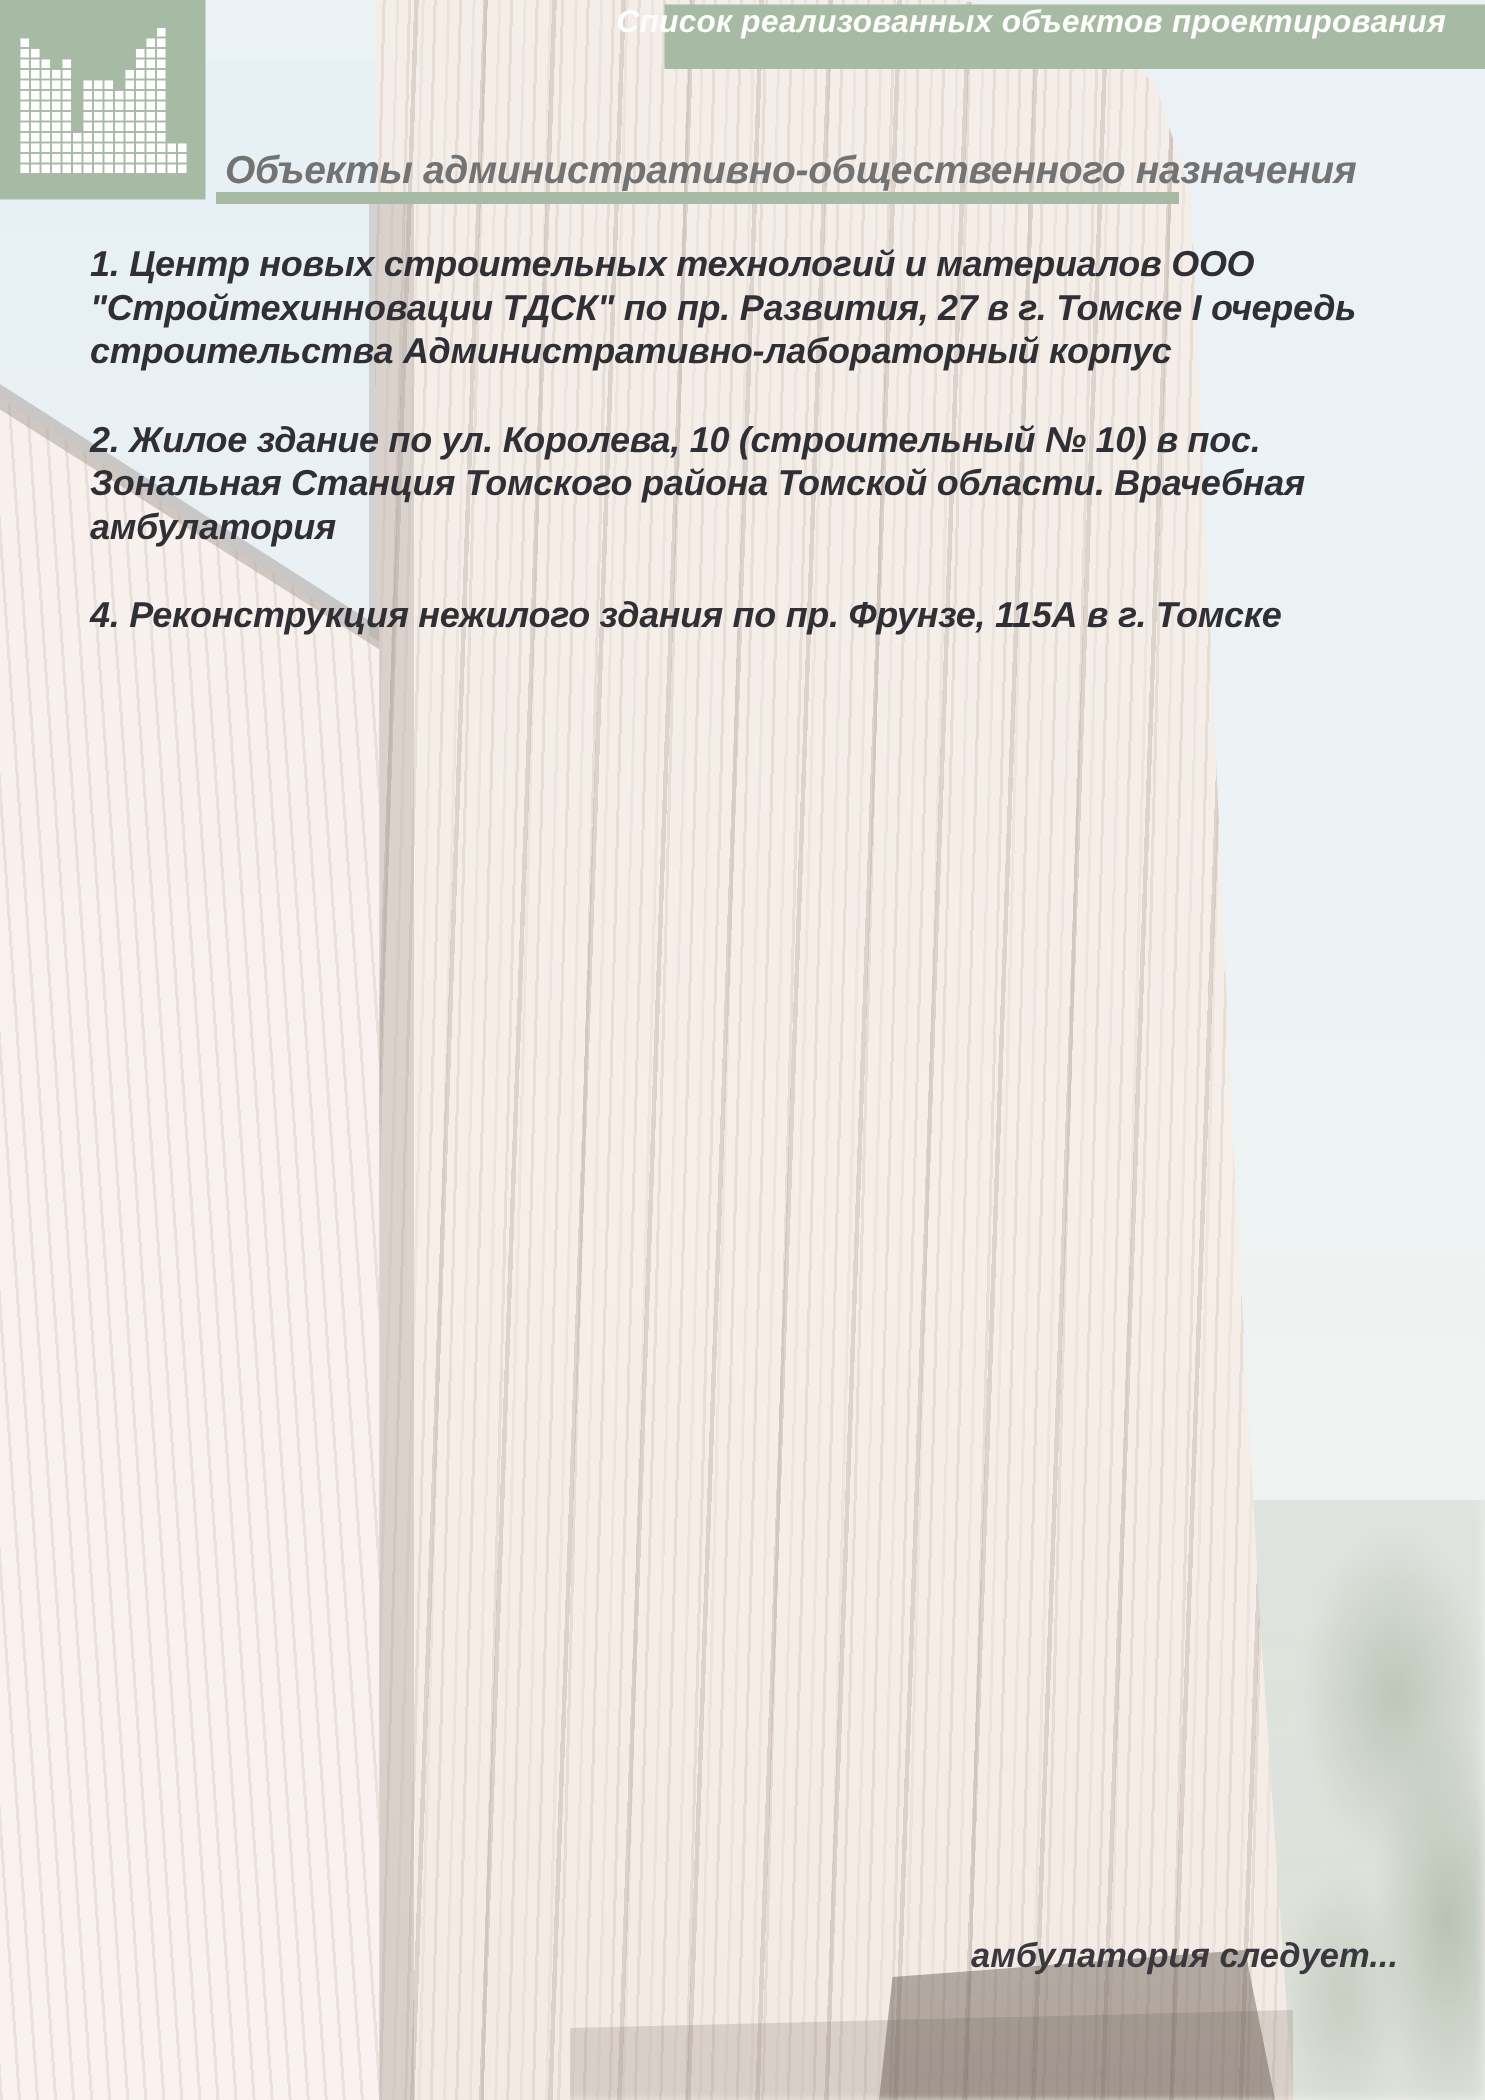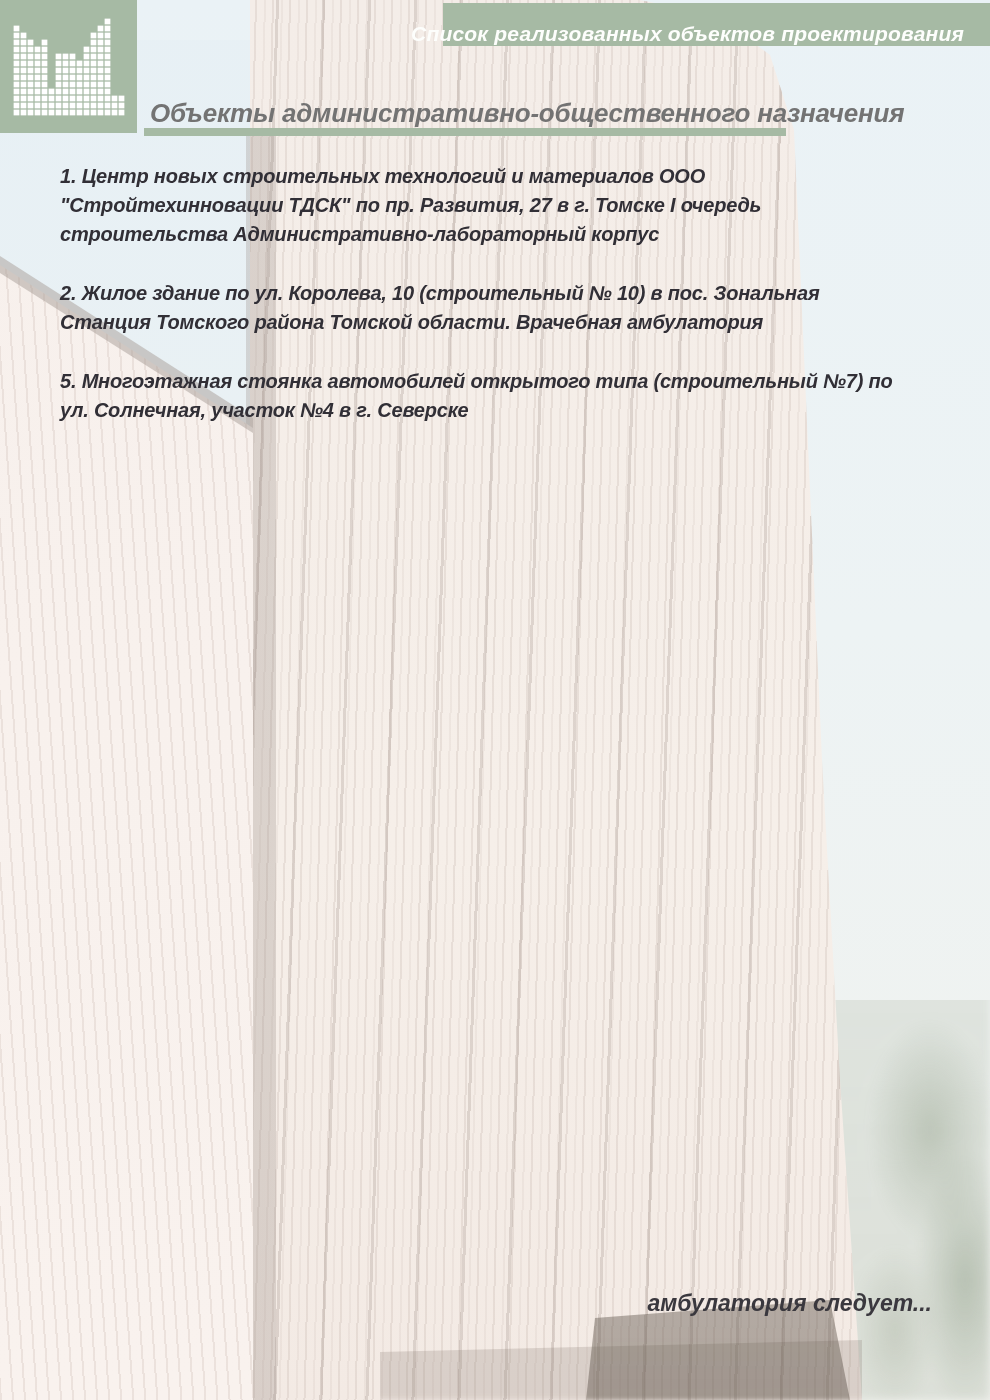--- a/index.html
+++ b/index.html
@@ -88,21 +88,21 @@
   .logo-block {
     position:absolute; left:0; top:0; width:137px; height:133px;
     background:var(--accent); z-index:3;
     display:flex; align-items:center; justify-content:center;
   }
   .logo-block svg { width:112px; height:102px; display:block; }
 
   .banner {
     position:absolute; left:443px; top:3px; width:547px; height:43px;
     background:var(--accent); z-index:3;
-    display:flex; align-items:flex-end; justify-content:flex-end;
+    display:flex; align-items:flex-start; justify-content:flex-end;
     padding-right:26px;
   }
   .banner-text {
     font-style:italic; font-weight:600; font-size:21px; letter-spacing:0.2px;
     color:#fdfefc; white-space:nowrap;
   }
 
   .section-title {
     position:absolute; left:150px; top:98px; z-index:3;
     font-style:italic; font-weight:600; font-size:26px; letter-spacing:-0.2px;
@@ -110,21 +110,21 @@
   }
   .title-underline {
     position:absolute; left:144px; top:128px; width:642px; height:8px;
     background:var(--accent); z-index:3;
   }
 
   .items {
     position:absolute; left:60px; top:162px; width:845px; z-index:3;
   }
   .list-item {
-    font-style:italic; font-weight:600; font-size:20px; line-height:29px;
+    font-style:italic; font-weight:600; font-size:24px; line-height:29px;
     letter-spacing:-0.2px; color:#312f36; margin-bottom:30px;
   }
 
   .footer-note {
     position:absolute; right:58px; top:1290px; z-index:3;
     font-style:italic; font-weight:600; font-size:23px; color:#3a383e;
   }
 </style>
 </head>
 <body>
@@ -303,16 +303,16 @@
 <div class="banner">
   <span class="banner-text">Список реализованных объектов проектирования</span>
 </div>
 
 <div class="section-title">Объекты административно-общественного назначения</div>
 <div class="title-underline"></div>
 
 <div class="items">
   <div class="list-item">1. Центр новых строительных технологий и материалов ООО "Стройтехинновации ТДСК" по пр. Развития, 27 в г. Томске I очередь строительства Административно-лабораторный корпус</div>
   <div class="list-item">2. Жилое здание по ул. Королева, 10 (строительный № 10) в пос. Зональная Станция Томского района Томской области. Врачебная амбулатория</div>
-  <div class="list-item">5. Многоэтажная стоянка автомобилей открытого типа (строительный №7) по ул. Солнечная, участок №4 в г. Северске</div>
+  <div class="list-item">4. Реконструкция нежилого здания по пр. Фрунзе, 115А в г. Томске</div>
 </div>
 
 <div class="footer-note">амбулатория следует...</div>
 
 </body></html>

